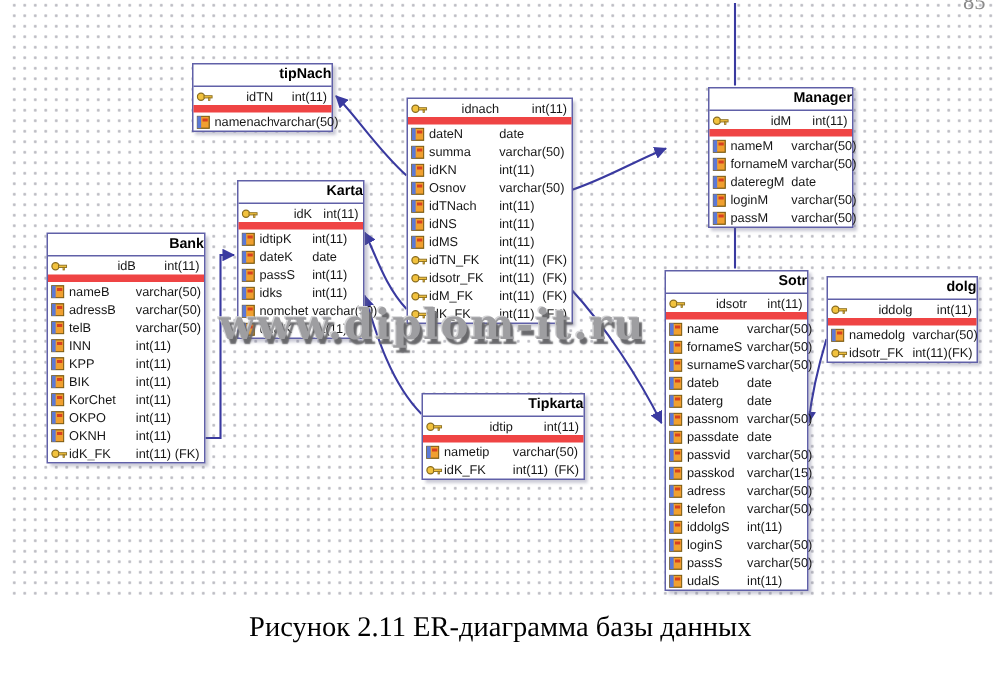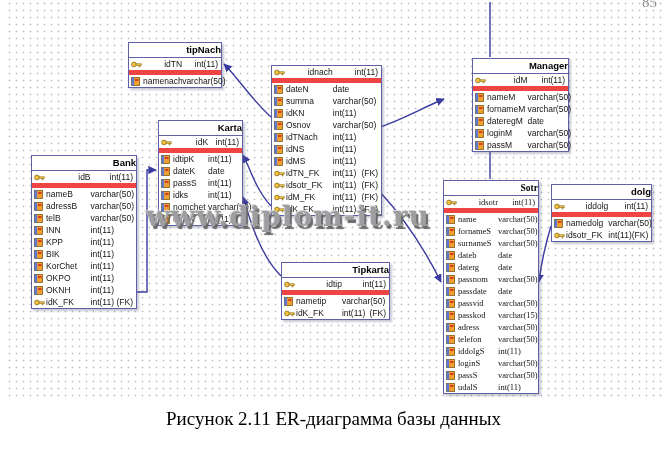--- a/index.html
+++ b/index.html
@@ -484,21 +484,21 @@
             <circle cx="3" cy="4.5" r="2.4" fill="#f2c23e" stroke="#8a6d1f" stroke-width="0.8"></circle>
             <rect x="5" y="3.8" width="5.4" height="1.5" fill="#f2c23e" stroke="#8a6d1f" stroke-width="0.6"></rect>
             <rect x="8" y="5.2" width="1" height="1.8" fill="#f2c23e" stroke="#8a6d1f" stroke-width="0.5"></rect>
           </svg>
         </span>
         <span class="fname">idK_FK</span>
         <span class="ftype">int(11)</span>
         <span class="ffk">(FK)</span>
       </div>
     </div>
-    <div class="db-table" style="left: 443px; top: 180px; width: 94px; font-family: Liberation Serif, serif;">
+    <div class="db-table" style="left: 443px; top: 180px; width: 94px;">
       <div class="t-header">Sotr</div>
       <div class="t-row pk">
         <span class="icn">
           <svg width="11" height="9" viewBox="0 0 11 9">
             <circle cx="3" cy="4.5" r="2.4" fill="#f2c23e" stroke="#8a6d1f" stroke-width="0.8"></circle>
             <rect x="5" y="3.8" width="5.4" height="1.5" fill="#f2c23e" stroke="#8a6d1f" stroke-width="0.6"></rect>
             <rect x="8" y="5.2" width="1" height="1.8" fill="#f2c23e" stroke="#8a6d1f" stroke-width="0.5"></rect>
           </svg>
         </span>
         <span class="fname">idsotr</span>

